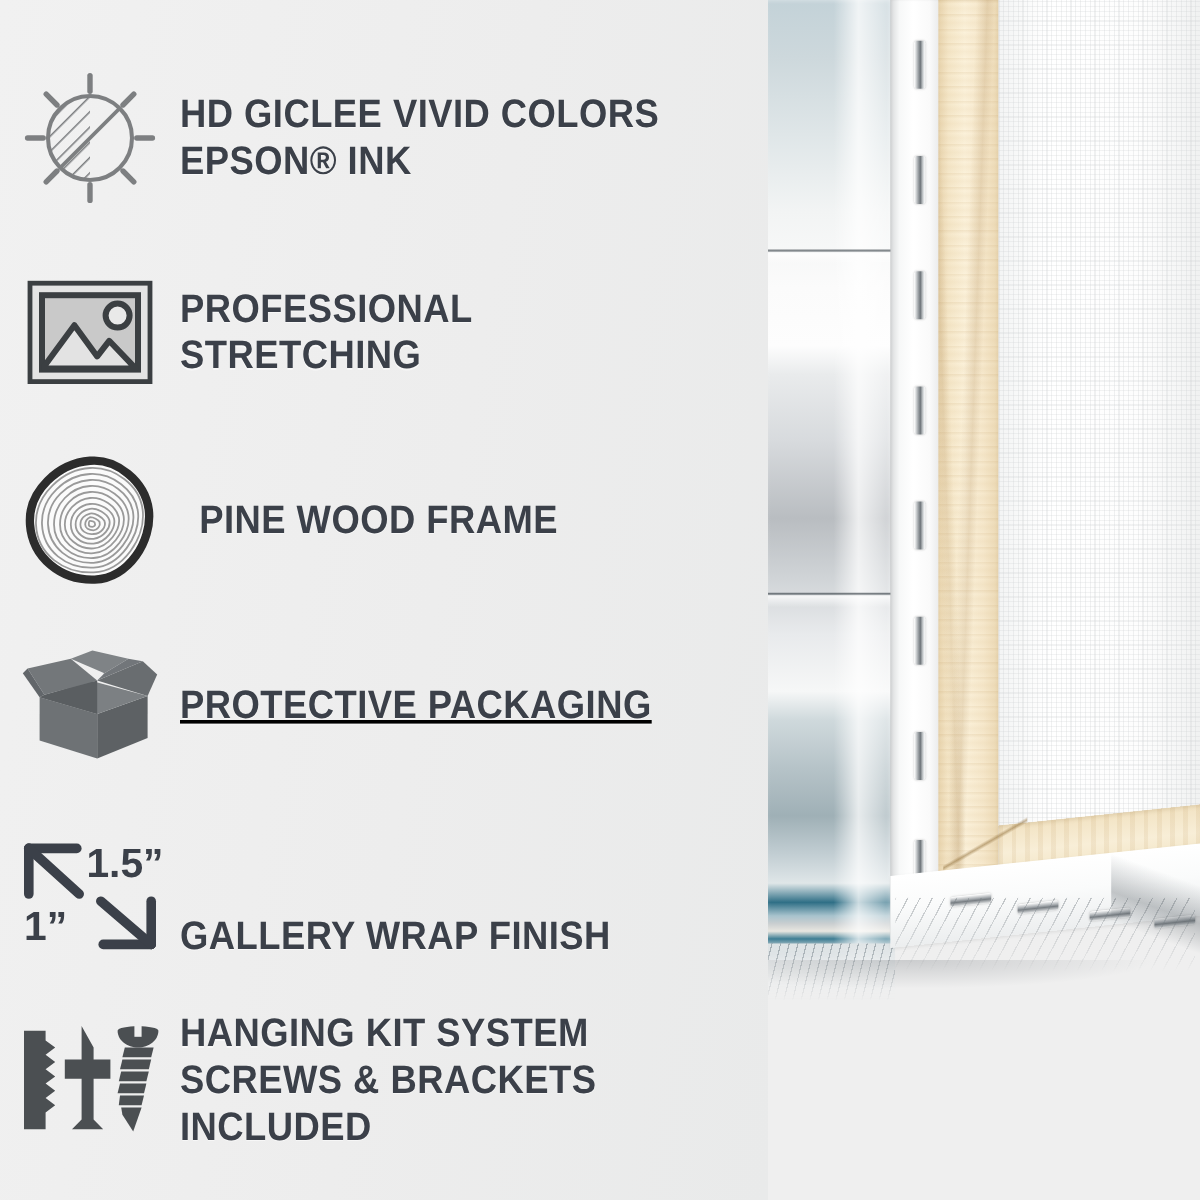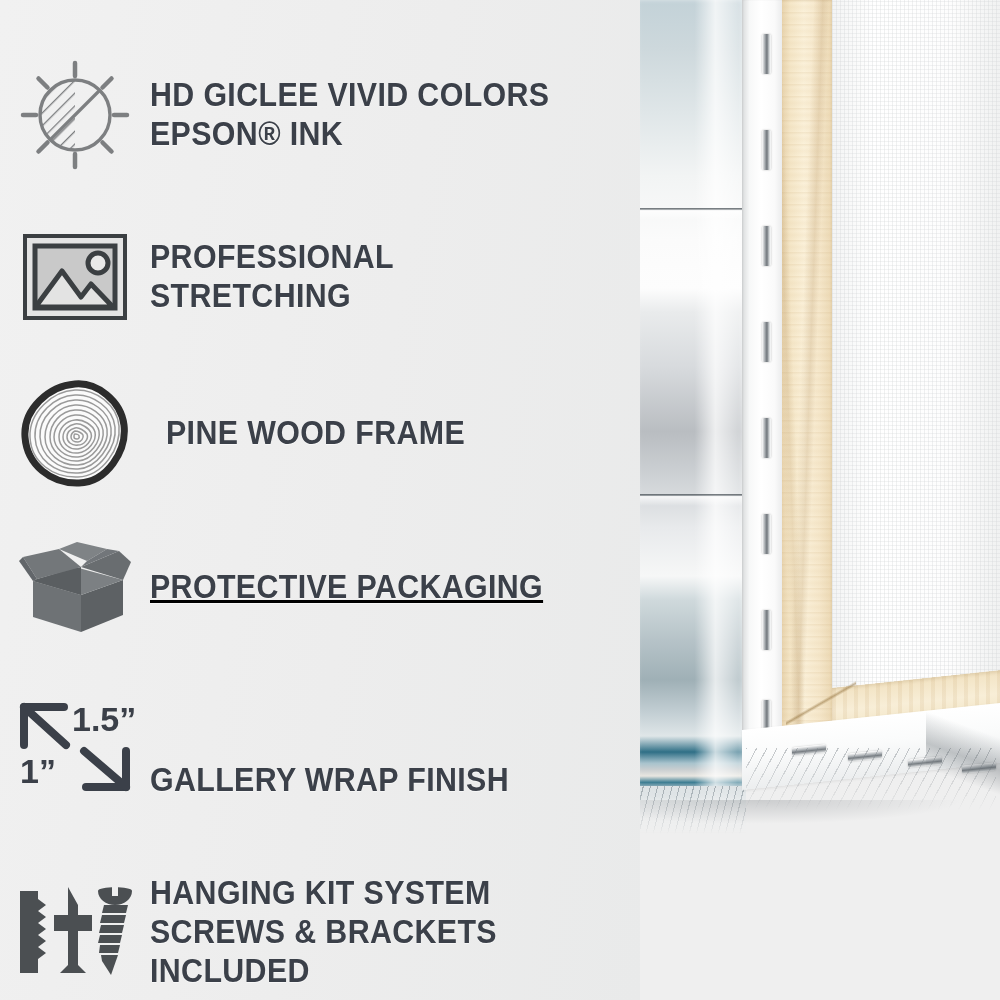--- a/index.html
+++ b/index.html
@@ -44,21 +44,21 @@
     white-space:pre-line;
     text-shadow:0 1px 0 rgba(255,255,255,.55);
   }
 
   
   #row-giclee      { top:60px;  }
   #row-stretching  { top:222px; }
   #row-pine        { top:378px;gap:16px; }
   #row-packaging   { top:532px;text-decoration:underline; }
   #row-wrap        { top:690px;align-items:flex-end; }
-  #row-hanging     { top:842px;margin-top:32px; }
+  #row-hanging     { top:842px; }
 
   
   #product-photo{
     position:absolute;left:596px;top:0;width:404px;height:1000px;
     background:#efefef;
     overflow:hidden;z-index:1;
   }
   
   .wall-left{
     position:absolute;left:0;top:0;width:20px;height:830px;

